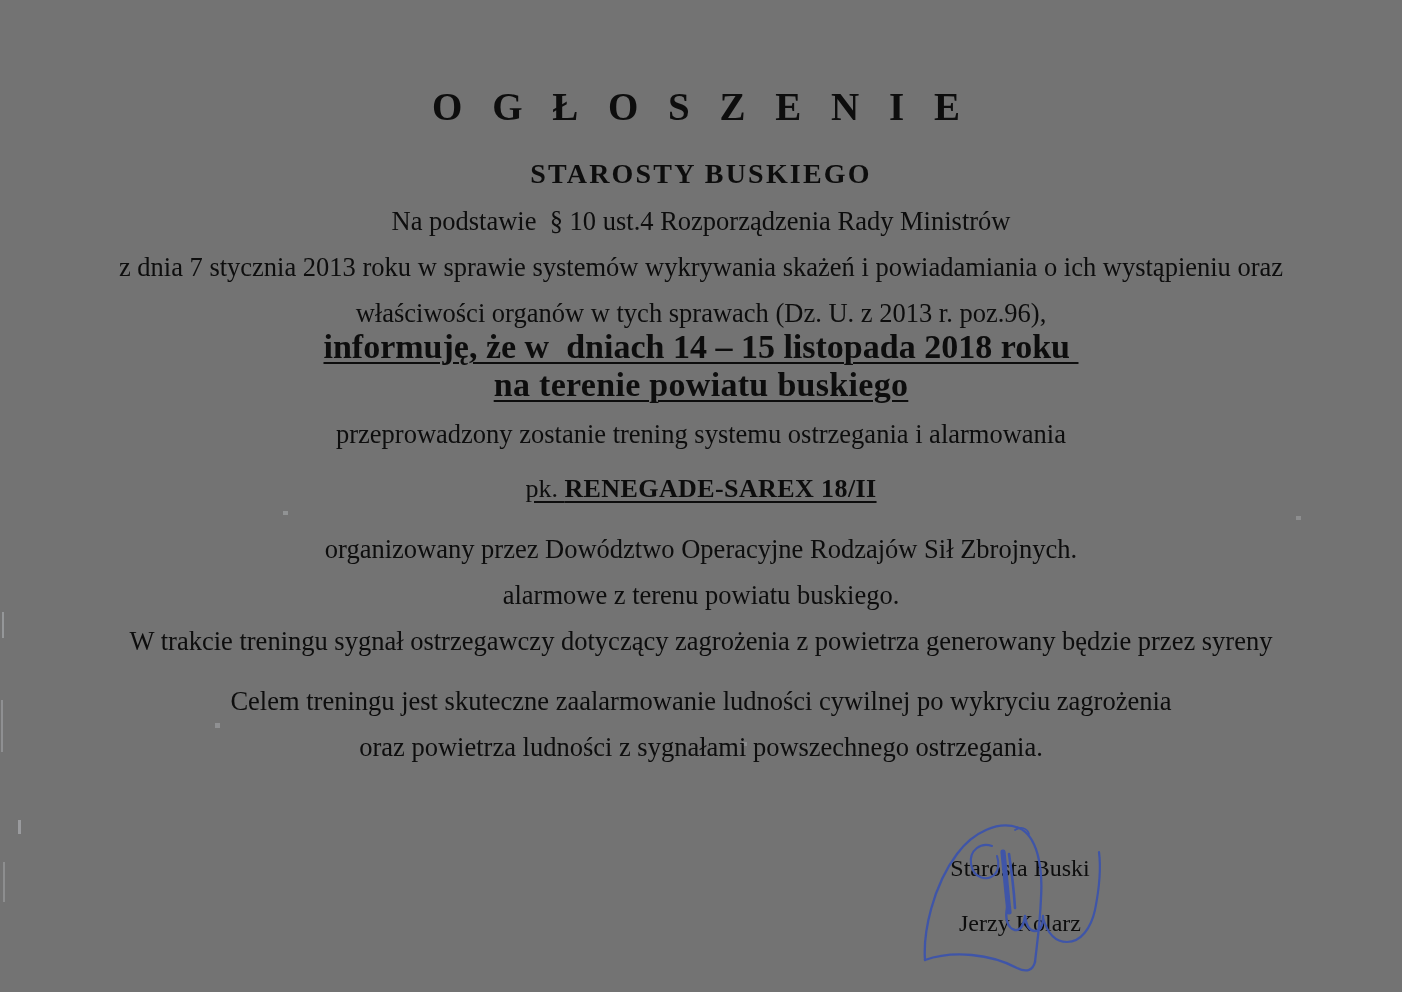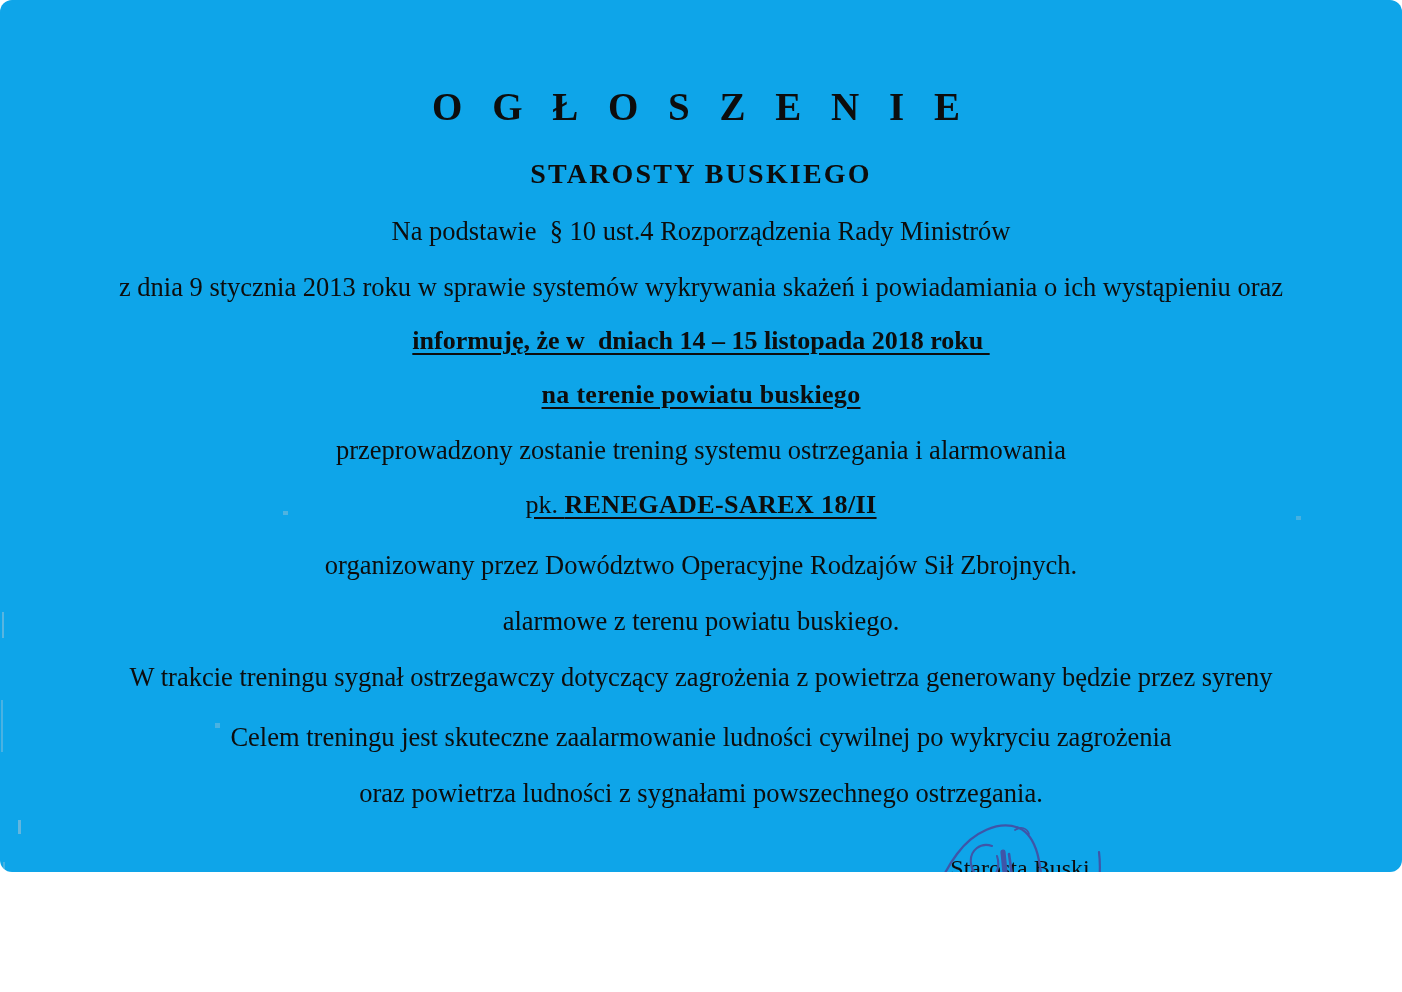--- a/index.html
+++ b/index.html
@@ -4,27 +4,26 @@
 <title>Ogloszenie Starosty Buskiego</title>
 <style>
   html, body {
     margin: 0;
     padding: 0;
     background: #ffffff;
   }
   .page {
     position: relative;
     width: 1402px;
-    height: 872px;
+    height: 992px;
     margin: 0 auto;
-    background: #0ea5e9;
+    background: #737373;
     overflow: hidden;
     font-family: "Liberation Serif", "DejaVu Serif", serif;
     color: #0d0d0d;
-    border-radius: 12px;
   }
 
   
   .scan-artifact {
     position: absolute;
     background: #c9cdd2;
     opacity: .55;
     pointer-events: none;
   }
   .scan-artifact.a1 { left: 2px;  top: 612px; width: 2px;  height: 26px; opacity:.40; }
@@ -61,30 +60,29 @@
     font-weight: bold;
     letter-spacing: 2.2px;
     margin-top: 30px;
     line-height: 1.1;
   }
 
   
   .body-line {
     font-size: 26.5px;
     line-height: 1.1;
-    margin-top: 27px;
+    margin-top: 17px;
   }
   .body-line.wide    { margin-top: 31px; }
 
   
   .emph-line {
-    font-size: 26px;
+    font-size: 34px;
     font-weight: bold;
     line-height: 1.1;
-    margin-top: 25px;
   }
   .emph-line .u {
     text-decoration: underline;
     text-underline-offset: 4px;
     text-decoration-thickness: 2px;
   }
   .emph-line.sparse .u { letter-spacing: .3px; }
 
   .pk-line {
     font-size: 26px;
@@ -139,22 +137,23 @@
   <span class="scan-artifact a8"></span>
 
   <div class="doc-body">
 
     <div class="line title-main">O G Ł O S Z E N I E</div>
 
     <div class="line title-sub">STAROSTY BUSKIEGO</div>
 
     <div class="line body-line">Na podstawie  § 10 ust.4 Rozporządzenia Rady Ministrów</div>
 
-    <div class="line body-line">z dnia 9 stycznia 2013 roku w sprawie systemów wykrywania skażeń i powiadamiania o ich wystąpieniu oraz</div>
-
+    <div class="line body-line">z dnia 7 stycznia 2013 roku w sprawie systemów wykrywania skażeń i powiadamiania o ich wystąpieniu oraz</div>
+
+    <div class="line body-line">właściwości organów w tych sprawach (Dz. U. z 2013 r. poz.96),</div>
 
     <div class="line emph-line"><span class="u">informuję, że w  dniach 14 – 15 listopada 2018 roku </span></div>
 
     <div class="line emph-line sparse"><span class="u">na terenie powiatu buskiego</span></div>
 
     <div class="line body-line">przeprowadzony zostanie trening systemu ostrzegania i alarmowania</div>
 
 
     <div class="line pk-line"><span class="u"><span>pk. </span><span class="strong">RENEGADE-SAREX 18/II</span></span></div>
 

